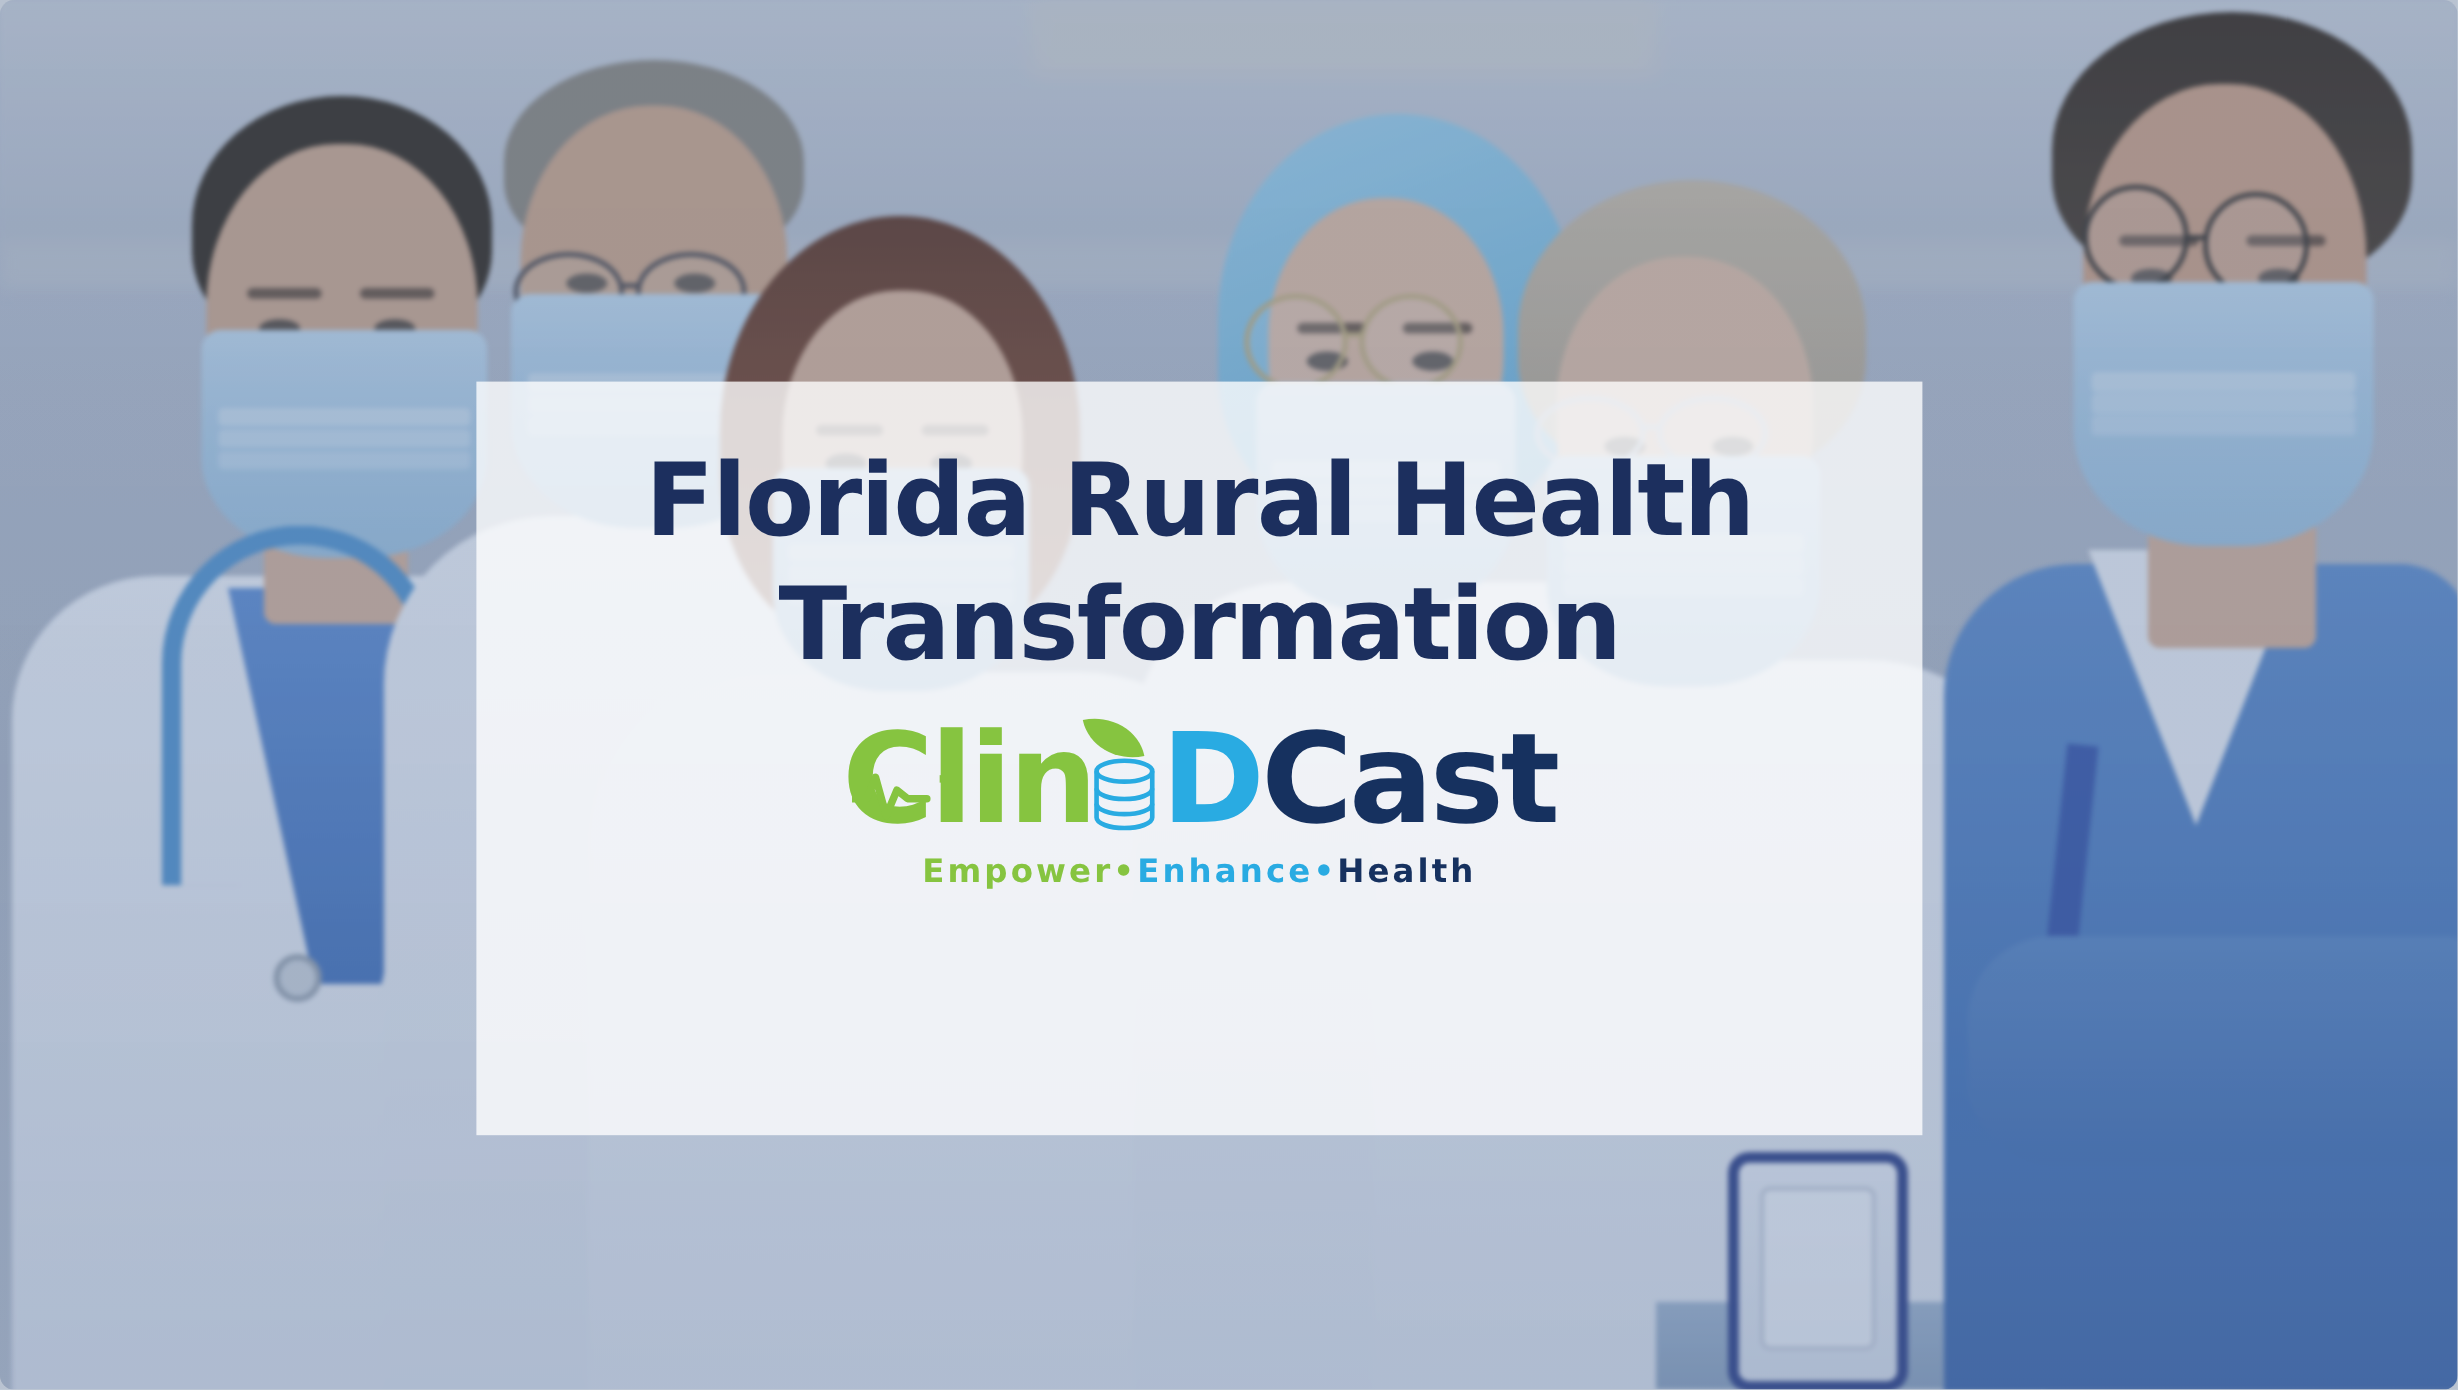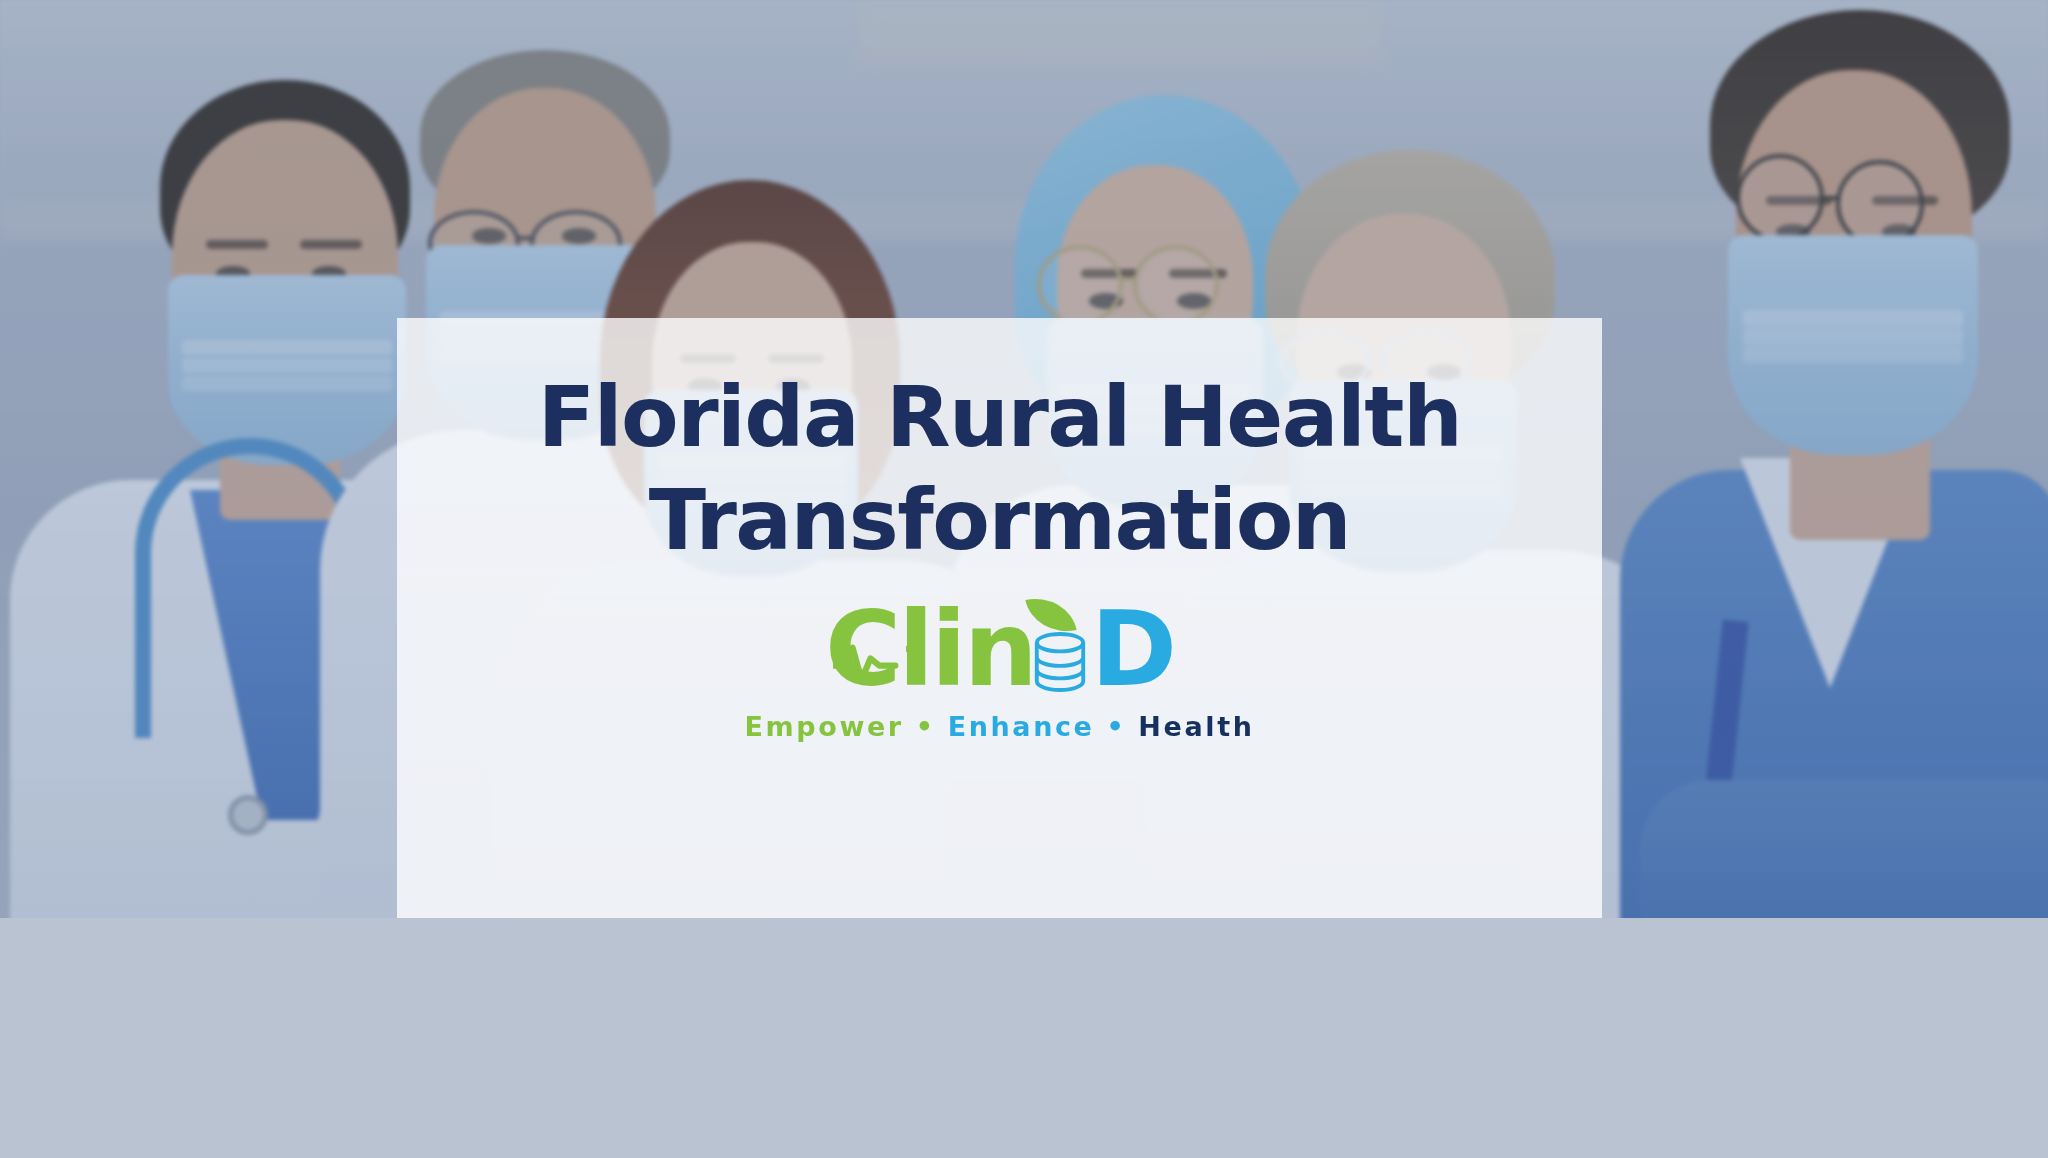--- a/index.html
+++ b/index.html
@@ -4,23 +4,24 @@
 <style>
   * { margin:0; padding:0; box-sizing:border-box; }
   html, body {
     width:2048px; height:1158px; overflow:hidden;
     font-family:"Liberation Sans", sans-serif;
     background:#b9c3d1;
   }
 
   #stage {
     position:relative;
-    width:2048px; height:918px;
+    width:2048px; height:1158px;
     overflow:hidden;
     background:#aab6c6;
+    border-radius:12px;
   }
 
   
   .photo {
     position:absolute; inset:0;
     overflow:hidden;
     background:
       linear-gradient(180deg,#c2cad6 0%, #b4bdcb 28%, #aeb8c7 55%, #b9c2cf 100%);
   }
   
@@ -206,21 +207,21 @@
   .logo-db {
     position:absolute; left:0; top:0; width:58px; height:62px;
   }
   .logo-d-wrap { position:relative; display:inline-block; padding-left:56px; }
   .logo-db-pos { position:absolute; left:-4px; top:34px; }
 
   .tagline {
     margin-top:10px;
     font-family:"DejaVu Sans", sans-serif;
     font-weight:700; font-size:27px; letter-spacing:2.6px;
-    display:flex; gap:12px; align-items:center;
+    display:flex; align-items:center;
   }
   .tg-green { color:#86c440; }
   .tg-cyan  { color:#29abe2; }
   .tg-navy  { color:#16315f; }
   .dot-g { color:#86c440; }
   .dot-c { color:#29abe2; }
 </style>
 </head>
 <body>
 
@@ -353,20 +354,21 @@
         <span class="logo-d-wrap">
           <svg class="logo-db logo-db-pos" viewBox="0 0 60 64" aria-hidden="true">
             <ellipse cx="30" cy="12" rx="24" ry="9" fill="none" stroke="#29abe2" stroke-width="4"></ellipse>
             <path d="M6 12 V52 a24 9 0 0 0 48 0 V12" fill="none" stroke="#29abe2" stroke-width="4"></path>
             <path d="M6 27 a24 9 0 0 0 48 0" fill="none" stroke="#29abe2" stroke-width="4"></path>
             <path d="M6 40 a24 9 0 0 0 48 0" fill="none" stroke="#29abe2" stroke-width="4"></path>
           </svg>
           <span class="lg-cyan">D</span>
         </span>
 
+        <span class="lg-navy">Cast</span>
       </div>
 
       <div class="tagline">
         <span class="tg-green">Empower</span>
         <span class="dot-g">•</span>
         <span class="tg-cyan">Enhance</span>
         <span class="dot-c">•</span>
         <span class="tg-navy">Health</span>
       </div>
 

